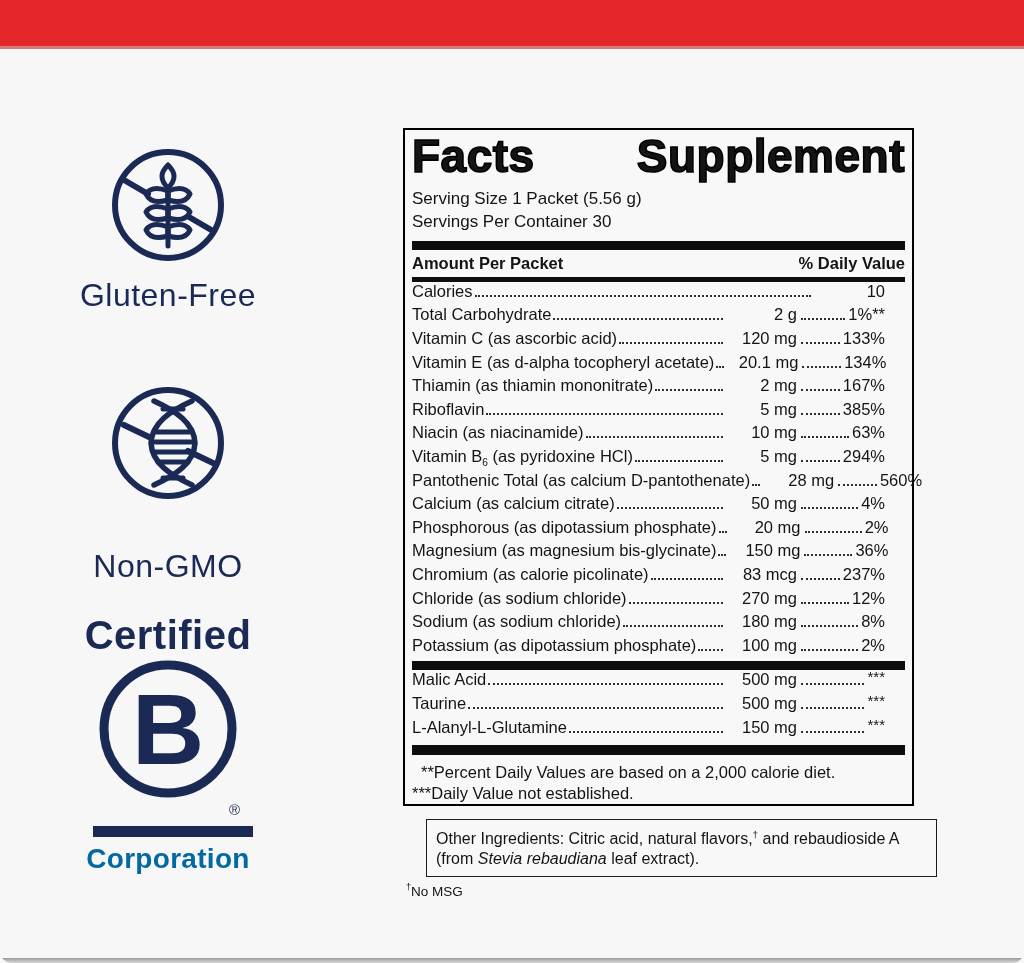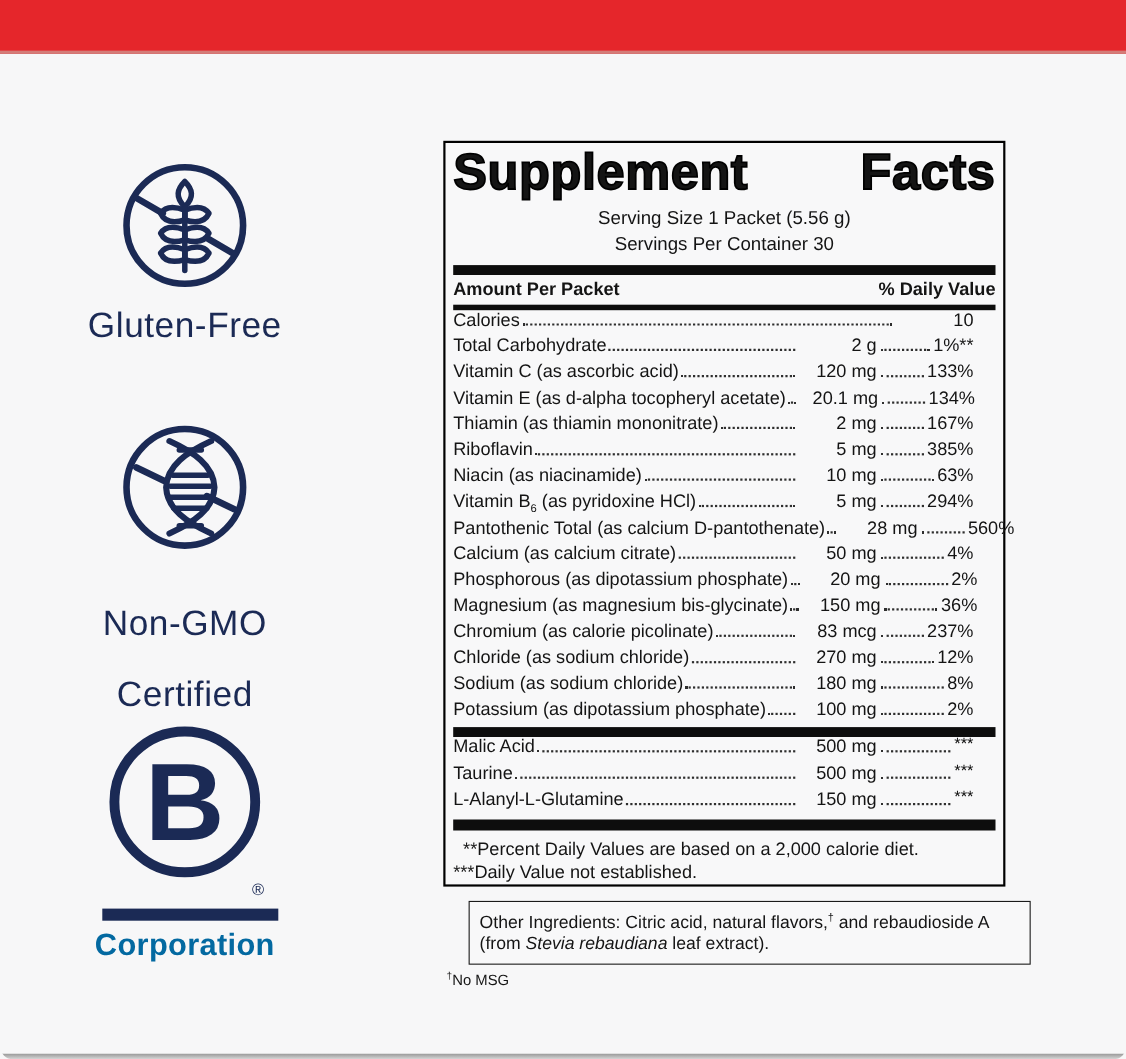--- a/index.html
+++ b/index.html
@@ -14,36 +14,36 @@
   .top-bar{position:absolute;top:0;left:0;width:100%;height:46px;background:#e5262b;border-bottom:3px solid #d47c78;}
   .bottom-edge{position:absolute;bottom:0;left:0;width:100%;height:5px;background:linear-gradient(#9a9a9a,#d8d8d8);border-radius:0 0 12px 12px;}
 
   
   .badge-icon{position:absolute;left:110px;}
   .badge-label{position:absolute;left:20px;width:296px;text-align:center;color:#1b2a55;font-size:32px;letter-spacing:.5px;}
   .gluten-icon{top:147px;}
   .gluten-label{top:277px;}
   .gmo-icon{top:385px;}
   .gmo-label{top:532px;margin-top:16px;}
-  .bc-certified{position:absolute;left:20px;width:296px;top:613px;text-align:center;color:#1b2a55;font-size:32px;font-weight:normal;letter-spacing:.5px;}
+  .bc-certified{position:absolute;left:20px;width:296px;top:613px;text-align:center;color:#1b2a55;font-size:40px;font-weight:bold;letter-spacing:.5px;}
   .bc-circle{position:absolute;left:95px;top:656px;}
   .bc-reg{position:absolute;left:229px;top:801px;color:#1b2a55;font-size:15px;}
   .bc-bar{position:absolute;left:93px;top:826px;width:160px;height:11px;background:#1b2a55;}
   .bc-corp{position:absolute;left:20px;width:296px;top:843px;text-align:center;color:#0369a1;font-size:28px;font-weight:bold;letter-spacing:.3px;}
   svg .st{stroke:#1b2a55;fill:none;stroke-linecap:round;stroke-linejoin:round;}
 
   
   .sf-panel{
     position:absolute;left:403px;top:128px;width:511px;height:678px;
     box-sizing:border-box;border:2px solid #000;background:#f8f8f9;
     padding:2px 7px 0 7px;color:#141414;
   }
   .sf-title{display:flex;justify-content:space-between;font-size:46px;line-height:1.04;font-weight:bold;
     -webkit-text-stroke:1.6px #000;letter-spacing:.5px;margin-top:1px;}
-  .sf-serving{font-size:17px;line-height:23px;margin-top:6px;text-align:center;}
+  .sf-serving{font-size:17px;line-height:23px;margin-top:6px;}
   .bar{background:#0d0d0d;width:100%;}
   .bar-thick{height:9px;margin-top:8px;}
   .bar-med{height:5px;}
   .bar-mid{height:9px;margin-top:2px;}
   .bar-bottom{height:10px;margin-top:3px;}
   .sf-cols{display:flex;justify-content:space-between;font-weight:bold;font-size:16.5px;padding:4px 0 4px 0;align-items:flex-end;}
   .rows{}
   .row{display:flex;align-items:baseline;height:23.6px;font-size:16.5px;padding-right:20px;}
   .row-x{height:24px;}
   .lbl{white-space:nowrap;flex:0 0 auto;}
@@ -107,22 +107,22 @@
   <svg class="bc-circle" width="146" height="146" viewBox="0 0 146 146">
     <circle cx="73" cy="73" r="64" fill="none" stroke="#1b2a55" stroke-width="9"></circle>
     <text x="73" y="108" text-anchor="middle" fill="#1b2a55" style="font-family:'Liberation Sans',sans-serif;font-weight:bold;font-size:100px;">B</text>
   </svg>
   <div class="bc-reg">®</div>
   <div class="bc-bar"></div>
   <div class="bc-corp">Corporation</div>
 
   <section class="sf-panel">
     <div class="sf-title">
+      <span>Facts</span>
       <span>Supplement</span>
-      <span>Facts</span>
     </div>
     <div class="sf-serving">
       <div>Serving Size 1 Packet (5.56 g)</div>
       <div>Servings Per Container 30</div>
     </div>
     <div class="bar bar-thick"></div>
     <div class="sf-cols">
       <span>Amount Per Packet</span>
       <span>% Daily Value</span>
     </div>

